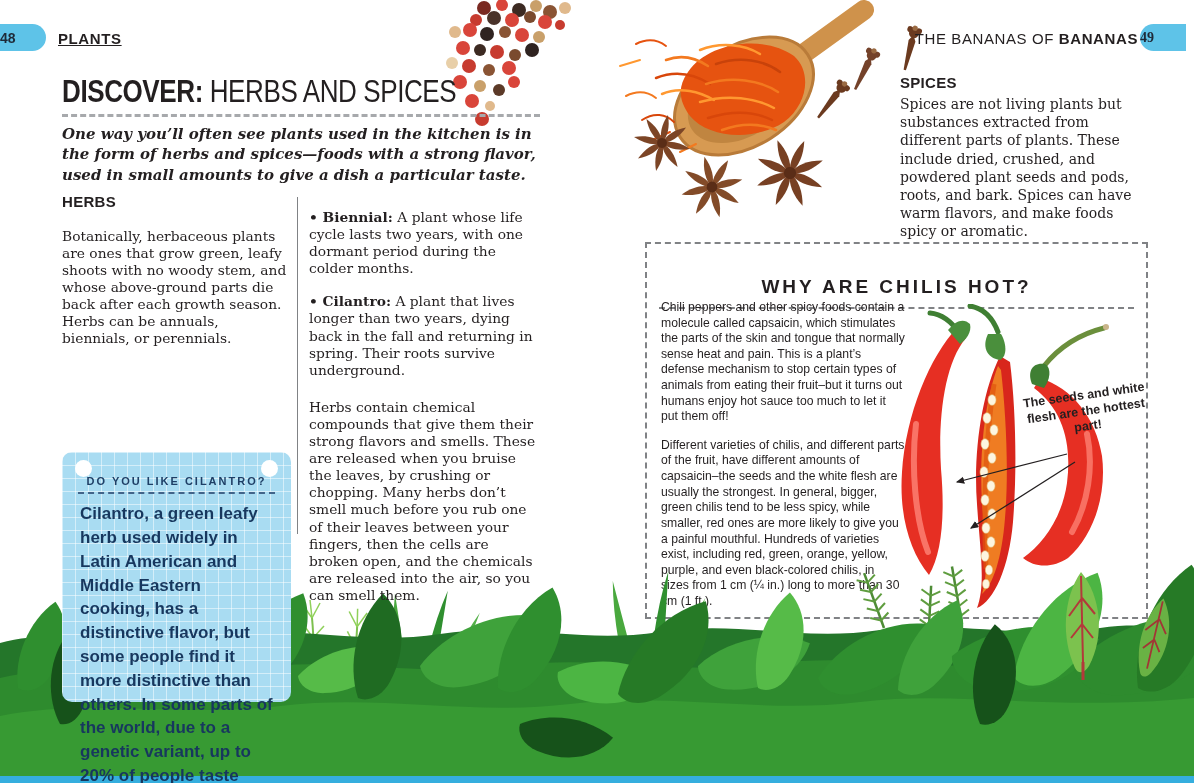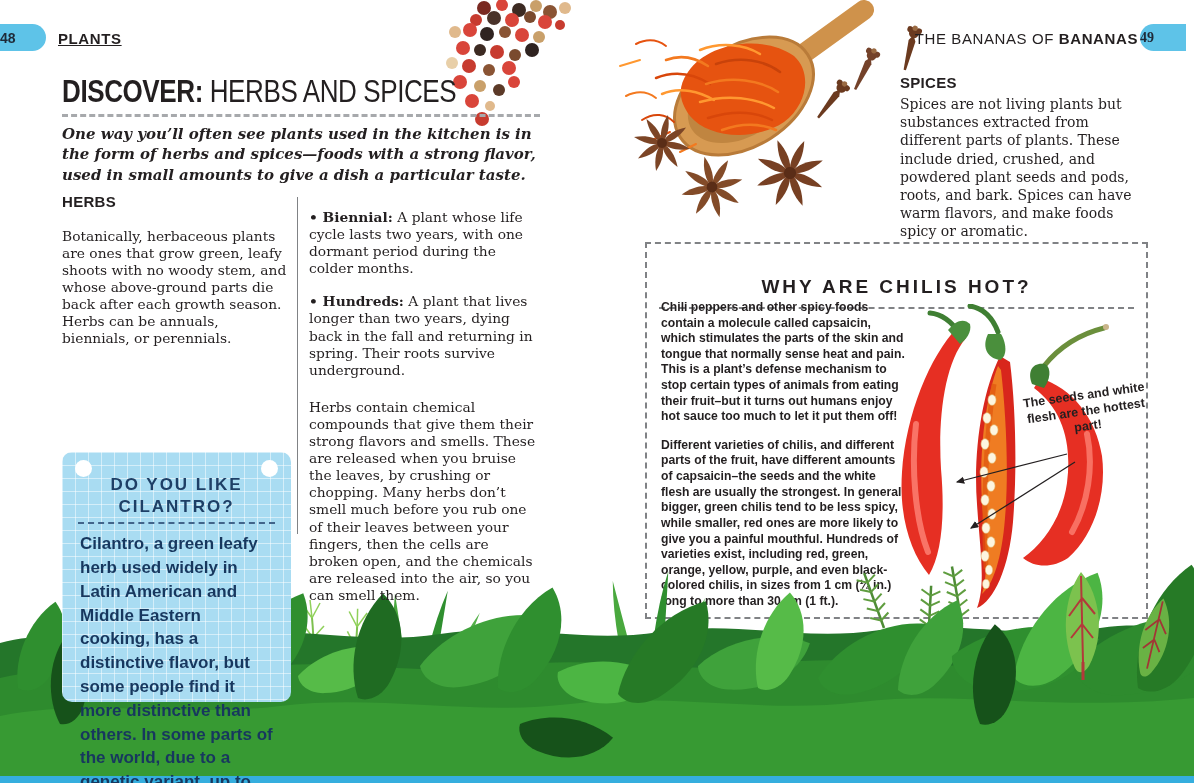--- a/index.html
+++ b/index.html
@@ -34,36 +34,36 @@
   .col-divider{left:297px;top:197px;width:1px;height:337px;background:#808285;z-index:6;}
 
   
   .cilantro{left:62px;top:452px;width:229px;height:250px;border-radius:10px;z-index:10;
             background-color:#a9dcf2;
             background-image:linear-gradient(rgba(255,255,255,.5) 1px,transparent 1px),
                              linear-gradient(90deg,rgba(255,255,255,.5) 1px,transparent 1px);
             background-size:13px 13px;box-sizing:border-box;padding:10px 14px;}
   .hole{position:absolute;width:17px;height:17px;border-radius:50%;background:#fff;top:8px;}
   .hole-l{left:13px;} .hole-r{right:13px;}
-  .cilantro h4{margin:12px 0 4px 0;text-align:center;color:#1e3f66;font-size:17px;
+  .cilantro h4{margin:12px 0 4px 0;text-align:center;color:#1e3f66;font-size:11px;
                letter-spacing:2px;line-height:1.3;font-weight:bold;}
   .cil-dash{border-top:2px dashed #41648a;margin:4px 2px 8px 2px;}
   .cilantro p{margin:4px;color:#17375e;font-weight:bold;font-size:17px;line-height:1.4;}
 
   
   .spices{left:900px;top:74px;width:252px;z-index:6;}
   .spices h3{margin:0 0 4px 0;font-size:15px;letter-spacing:.3px;}
   .spices p{margin:0;font-family:"DejaVu Serif",serif;font-size:14px;line-height:1.3;}
 
   
   .chilibox{left:645px;top:242px;width:503px;height:377px;border:2px dashed #808285;
             box-sizing:border-box;background:#fff;z-index:2;}
   .chilibox h4{margin:32px 0 0 0;text-align:center;font-size:19px;letter-spacing:3px;font-weight:bold;}
   .chili-dash{border-top:2px dashed #808285;margin:9px 12px 11px 12px;}
-  .chili-text{position:absolute;left:14px;top:56px;width:244px;font-size:12.2px;line-height:1.28;font-weight:bold;}
+  .chili-text{position:absolute;left:14px;top:56px;width:244px;font-size:12.2px;line-height:1.28;}
   .chili-text p{margin:0 0 13px 0;}
   .chili-art{position:absolute;left:235px;top:60px;width:265px;height:310px;}
   .annotation{position:absolute;left:372px;top:144px;width:134px;text-align:center;
               font-size:12.5px;line-height:1.25;font-weight:bold;transform:rotate(-8deg);}
   .arrows{position:absolute;left:0;top:0;width:503px;height:377px;pointer-events:none;}
 
   
   .photo{z-index:3;pointer-events:none;}
   .herbs-strip{left:0;top:548px;width:1194px;height:229px;z-index:5;pointer-events:none;}
   .bottom-bar{left:0;top:776px;width:1194px;height:7px;background:#35aede;z-index:8;}
@@ -84,21 +84,21 @@
 <div class="abs title-dash"></div>
 <p class="abs intro">One way you’ll often see plants used in the kitchen is in the form of herbs and spices—foods with a strong flavor, used in small amounts to give a dish a particular taste.</p>
 
 <div class="abs col col1">
   <h3>HERBS</h3>
   <p>Botanically, herbaceous plants are ones that grow green, leafy shoots with no woody stem, and whose above-ground parts die back after each growth season. Herbs can be annuals, biennials, or perennials.</p>
 </div>
 <div class="abs col-divider"></div>
 <div class="abs col col2">
   <p><b>•  Biennial:</b><span> A plant whose life cycle lasts two years, with one dormant period during the colder months.</span></p>
-  <p><b>•  Hundreds:</b><span> A plant that lives longer than two years, dying back in the fall and returning in spring. Their roots survive underground.</span></p>
+  <p><b>•  Cilantro:</b><span> A plant that lives longer than two years, dying back in the fall and returning in spring. Their roots survive underground.</span></p>
   <p style="margin-top:20px">Herbs contain chemical compounds that give them their strong flavors and smells. These are released when you bruise the leaves, by crushing or chopping. Many herbs don’t smell much before you rub one of their leaves between your fingers, then the cells are broken open, and the chemicals are released into the air, so you can smell them.</p>
 </div>
 
 <div class="abs cilantro">
   <span class="hole hole-l"></span>
   <span class="hole hole-r"></span>
   <h4>DO YOU LIKE CILANTRO?</h4>
   <div class="cil-dash"></div>
   <p>Cilantro, a green leafy herb used widely in Latin American and Middle Eastern cooking, has a distinctive flavor, but some people find it more distinctive than others. In some parts of the world, due to a genetic variant, up to 20% of people taste cilantro as a horrible soapy flavor. The parts of the world in which this is least common (2–3% of the population) are Latin America and the Middle East!</p>
 </div>

